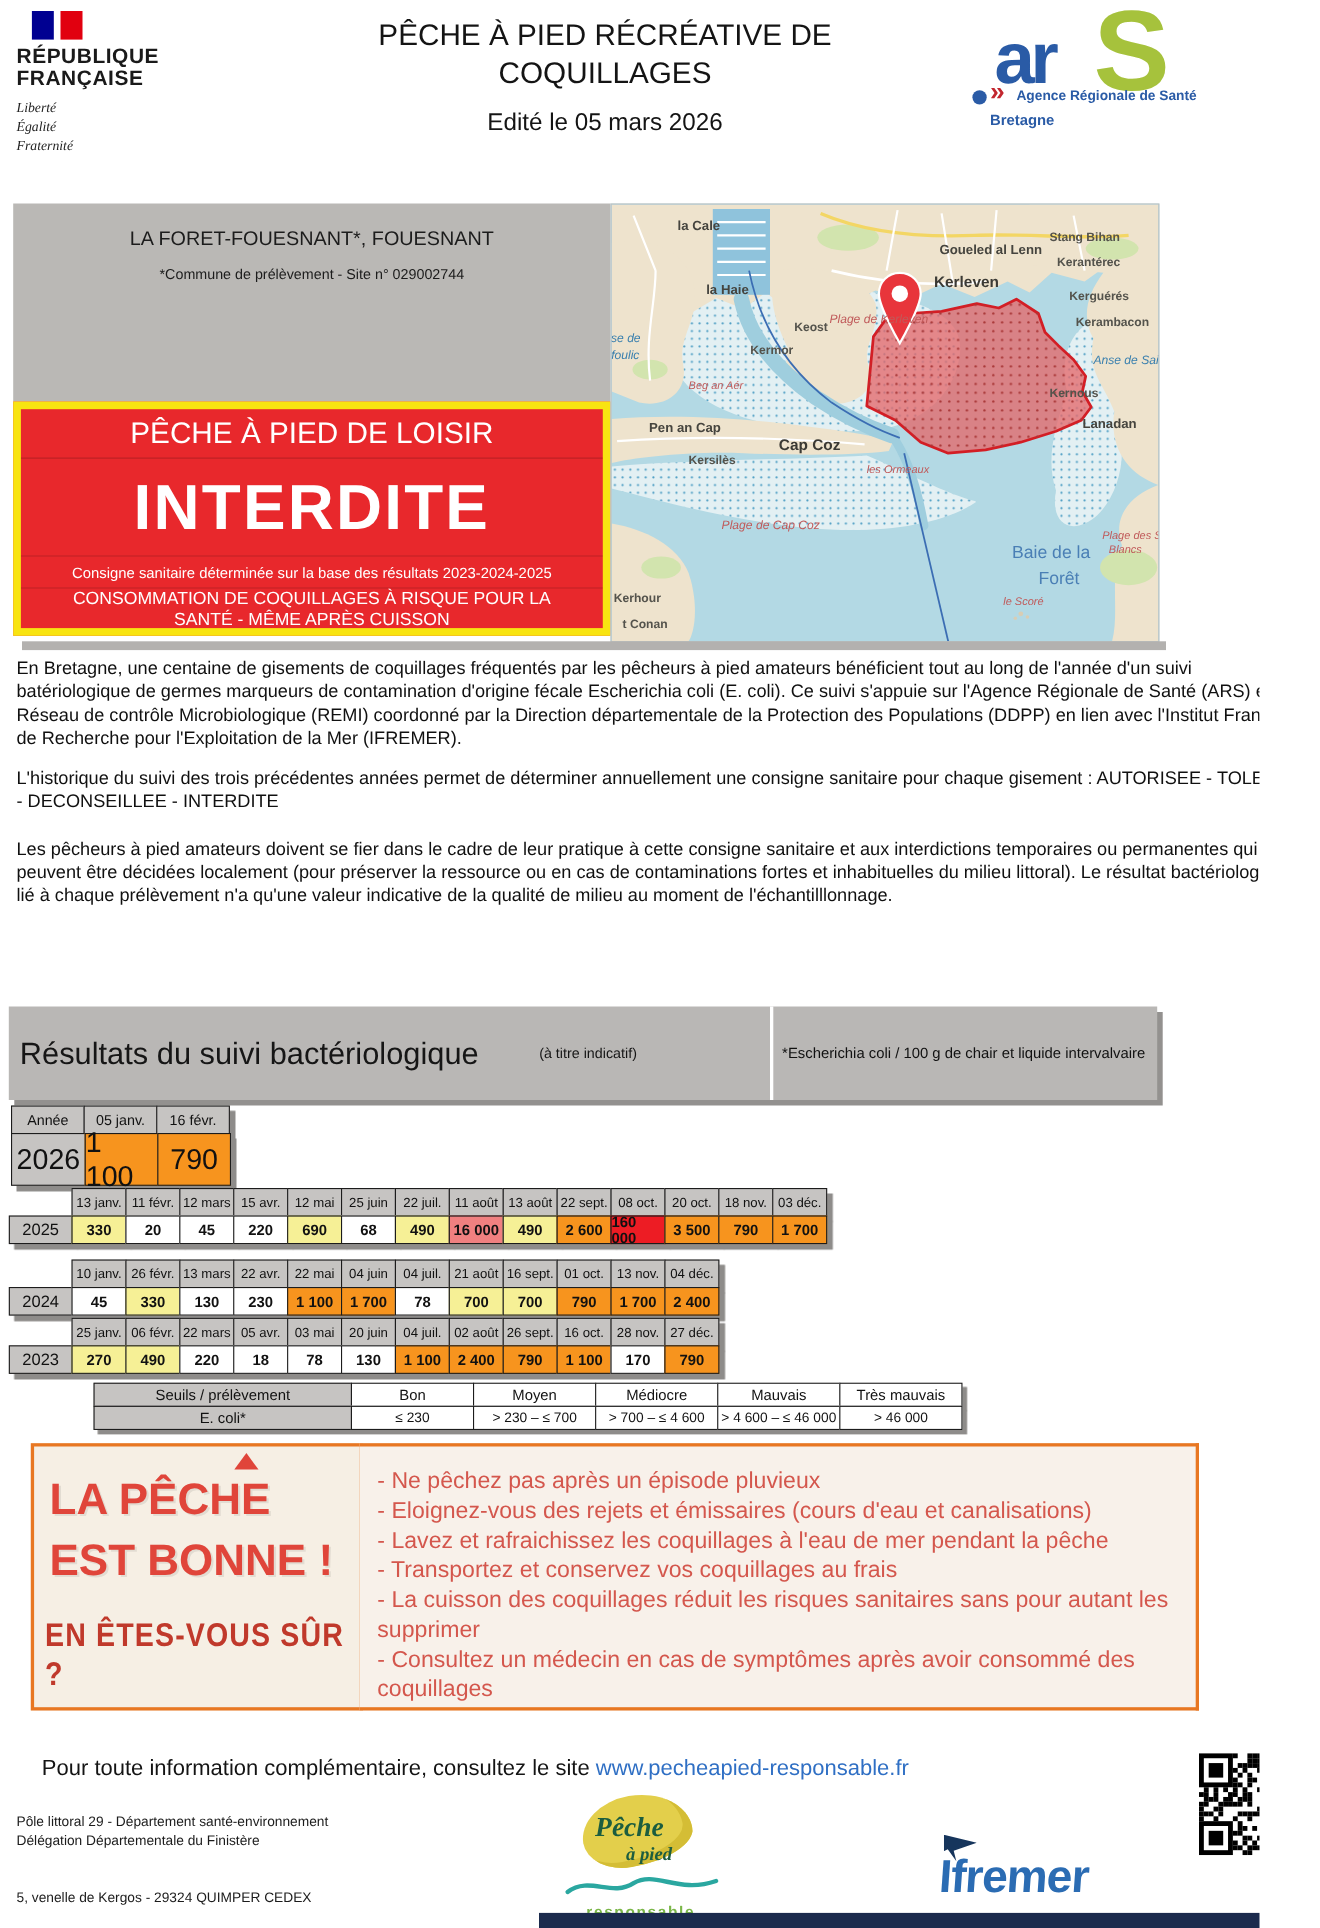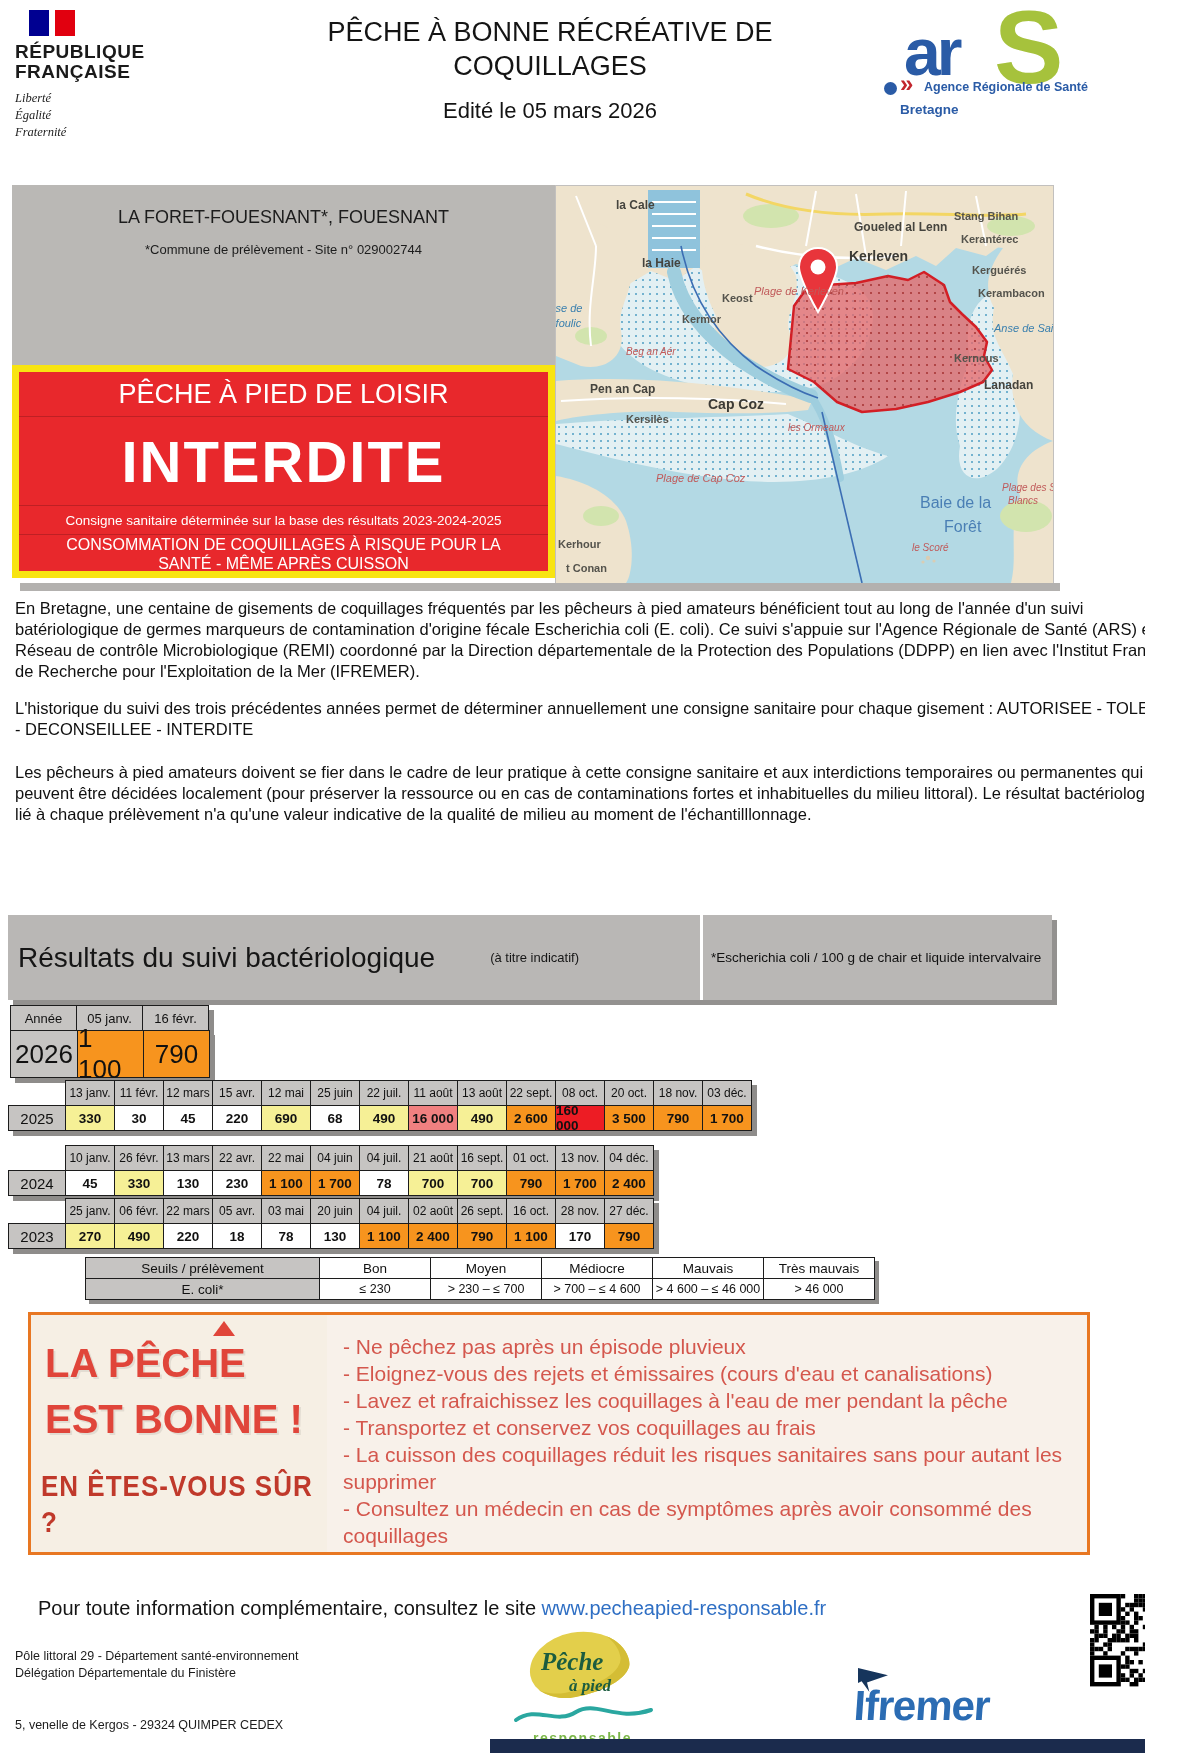--- a/index.html
+++ b/index.html
@@ -143,21 +143,21 @@
       <div>FRANÇAISE</div>
     </div>
     <div class="rf-motto">
       <div>Liberté</div>
       <div>Égalité</div>
       <div>Fraternité</div>
     </div>
   </div>
 
   <div class="doc-title">
-    <div>PÊCHE À BONNE RÉCRÉATIVE DE COQUILLAGES</div>
+    <div>PÊCHE À PIED RÉCRÉATIVE DE COQUILLAGES</div>
   </div>
   <div class="doc-edition">Edité le 05 mars 2026</div>
 
   <div class="ars-logo">
     <span class="ars-ar">ar</span>
     <span class="ars-s">S</span>
     <span class="ars-dot"></span>
     <span class="ars-chev">»</span>
     <span class="ars-name">Agence Régionale de Santé</span>
     <span class="ars-region">Bretagne</span>
@@ -306,21 +306,21 @@
           <div class="tc hd">13 août</div>
           <div class="tc hd">22 sept.</div>
           <div class="tc hd">08 oct.</div>
           <div class="tc hd">20 oct.</div>
           <div class="tc hd">18 nov.</div>
           <div class="tc hd">03 déc.</div>
         </div>
         <div class="trow tvals">
           <div class="tc yearv">2025</div>
           <div class="tc val lv-moyen">330</div>
-          <div class="tc val lv-bon">30</div>
+          <div class="tc val lv-bon">20</div>
           <div class="tc val lv-bon">45</div>
           <div class="tc val lv-bon">220</div>
           <div class="tc val lv-moyen">690</div>
           <div class="tc val lv-bon">68</div>
           <div class="tc val lv-moyen">490</div>
           <div class="tc val lv-mauvais">16 000</div>
           <div class="tc val lv-moyen">490</div>
           <div class="tc val lv-mediocre">2 600</div>
           <div class="tc val lv-tres-mauvais">160 000</div>
           <div class="tc val lv-mediocre">3 500</div>

